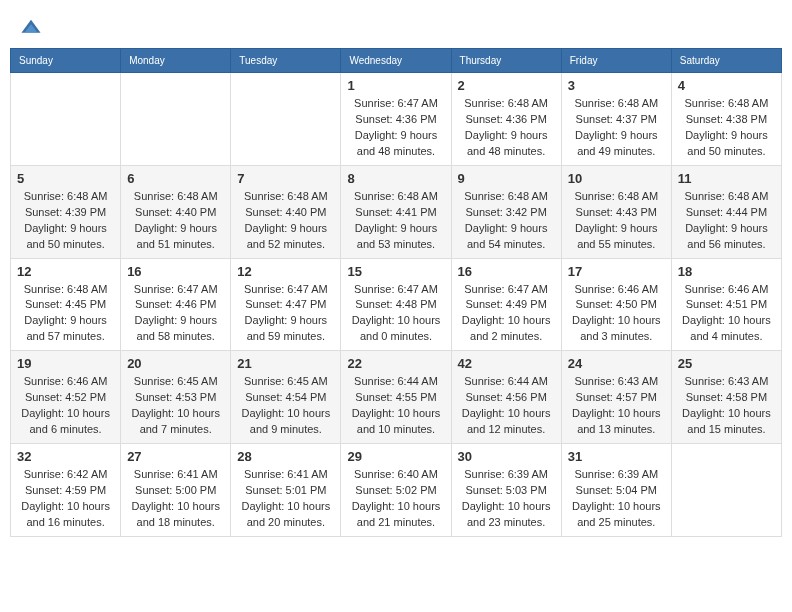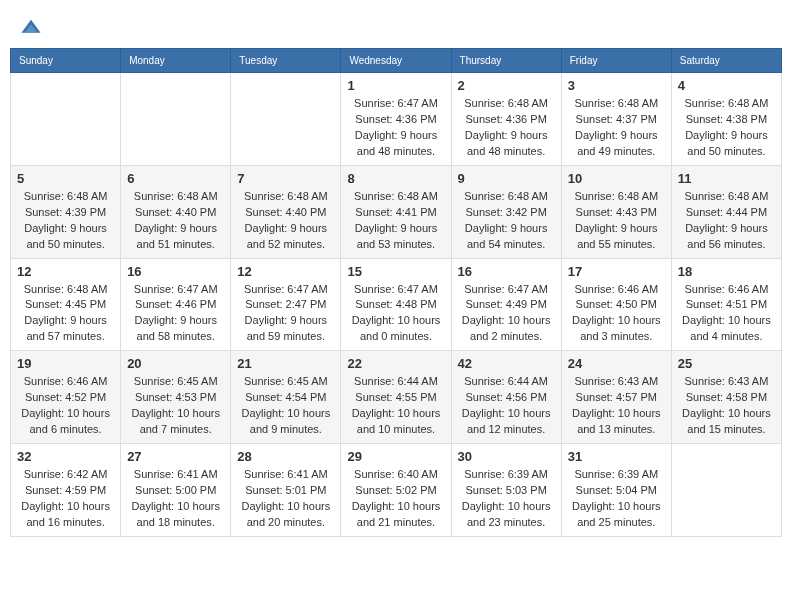--- a/index.html
+++ b/index.html
@@ -194,21 +194,21 @@
         </td>
         <td>
           <span class="day-number">16</span>
           <div class="cell-content">Sunrise: 6:47 AM
 Sunset: 4:46 PM
 Daylight: 9 hours and 58 minutes.</div>
         </td>
         <td>
           <span class="day-number">12</span>
           <div class="cell-content">Sunrise: 6:47 AM
-Sunset: 2:47 PM
+Sunset: 4:47 PM
 Daylight: 9 hours and 59 minutes.</div>
         </td>
         <td>
           <span class="day-number">15</span>
           <div class="cell-content">Sunrise: 6:47 AM
 Sunset: 4:48 PM
 Daylight: 10 hours and 0 minutes.</div>
         </td>
         <td>
           <span class="day-number">16</span>

